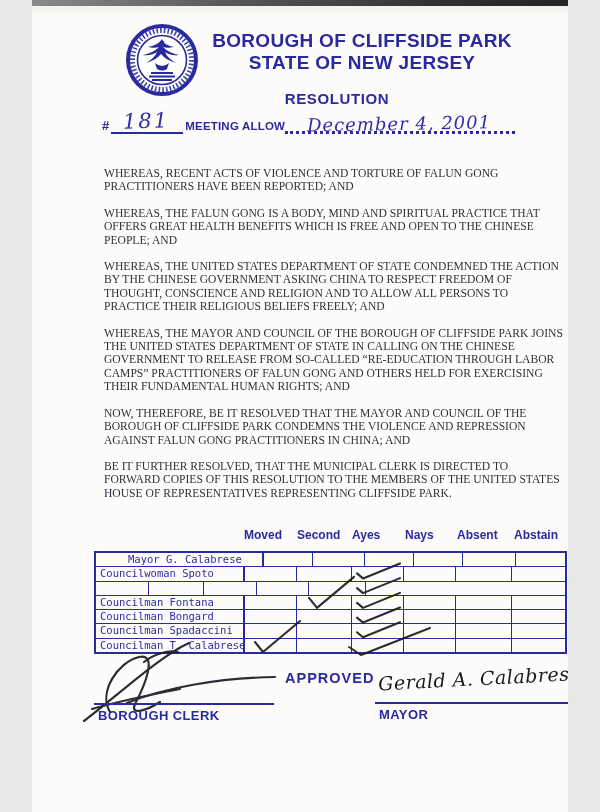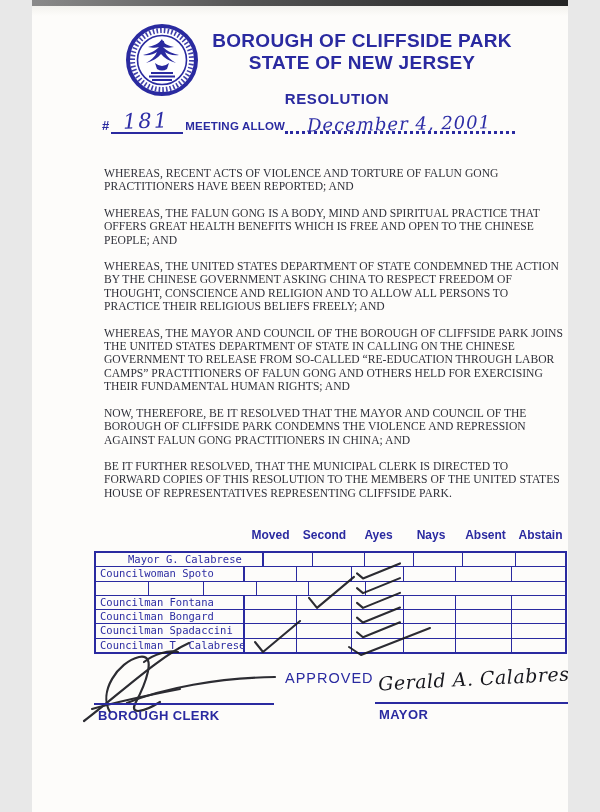--- a/index.html
+++ b/index.html
@@ -33,40 +33,40 @@
     font-family:"DejaVu Serif",serif;font-style:italic;font-size:18px;color:#2d2da6;
     transform:rotate(-1deg);letter-spacing:1px;}
 
   
   .body-text{position:absolute;left:72px;top:167px;width:462px;
     font-family:"Liberation Serif",serif;font-size:11.6px;line-height:13.4px;
     color:#30313a;}
   .body-text p{margin:0 0 13px 0;}
 
   
-  .col-label{position:absolute;text-align:center;color:var(--blue);
+  .col-label{position:absolute;color:var(--blue);
     font-weight:bold;font-size:12px;}
   .grid{position:absolute;left:62px;top:551px;width:473px;height:103px;
     border:2px solid var(--blue);box-sizing:border-box;
     display:flex;flex-direction:column;}
   .grid-row{flex:1;display:flex;border-top:1.5px solid var(--blue);min-height:0;}
   .grid-row:first-child{border-top:none;padding-left:28px;}
   .cell{border-right:1.5px solid var(--blue);box-sizing:border-box;}
   .cell:last-child{border-right:none;}
   .name-cell{width:150px;border-right:2px solid var(--blue);
     font-family:"DejaVu Sans Mono",monospace;font-size:10.5px;line-height:13px;
     color:#2c2ca2;padding:0 0 0 4px;white-space:nowrap;overflow:hidden;}
 
   .ink-overlay{position:absolute;left:0;top:0;width:600px;height:812px;pointer-events:none;}
 
   
   .sig-line{position:absolute;border-top:2px solid var(--blue);height:0;}
   .sig-label{position:absolute;color:var(--blue);font-weight:bold;font-size:13px;letter-spacing:.4px;}
   .approved{position:absolute;left:253px;top:670px;color:var(--blue);
-    font-weight:normal;font-size:14.5px;letter-spacing:1px;}
+    font-weight:bold;font-size:14.5px;letter-spacing:1px;}
   .mayor-sig{position:absolute;left:346px;top:667px;width:210px;white-space:nowrap;
     font-family:"DejaVu Serif",serif;font-style:italic;font-size:19px;color:#17171d;
     transform:rotate(-3deg);letter-spacing:.5px;}
 </style>
 </head>
 <body>
 
 <div class="page">
   <div class="scan-strip"></div>
   <div class="scan-fade"></div>

